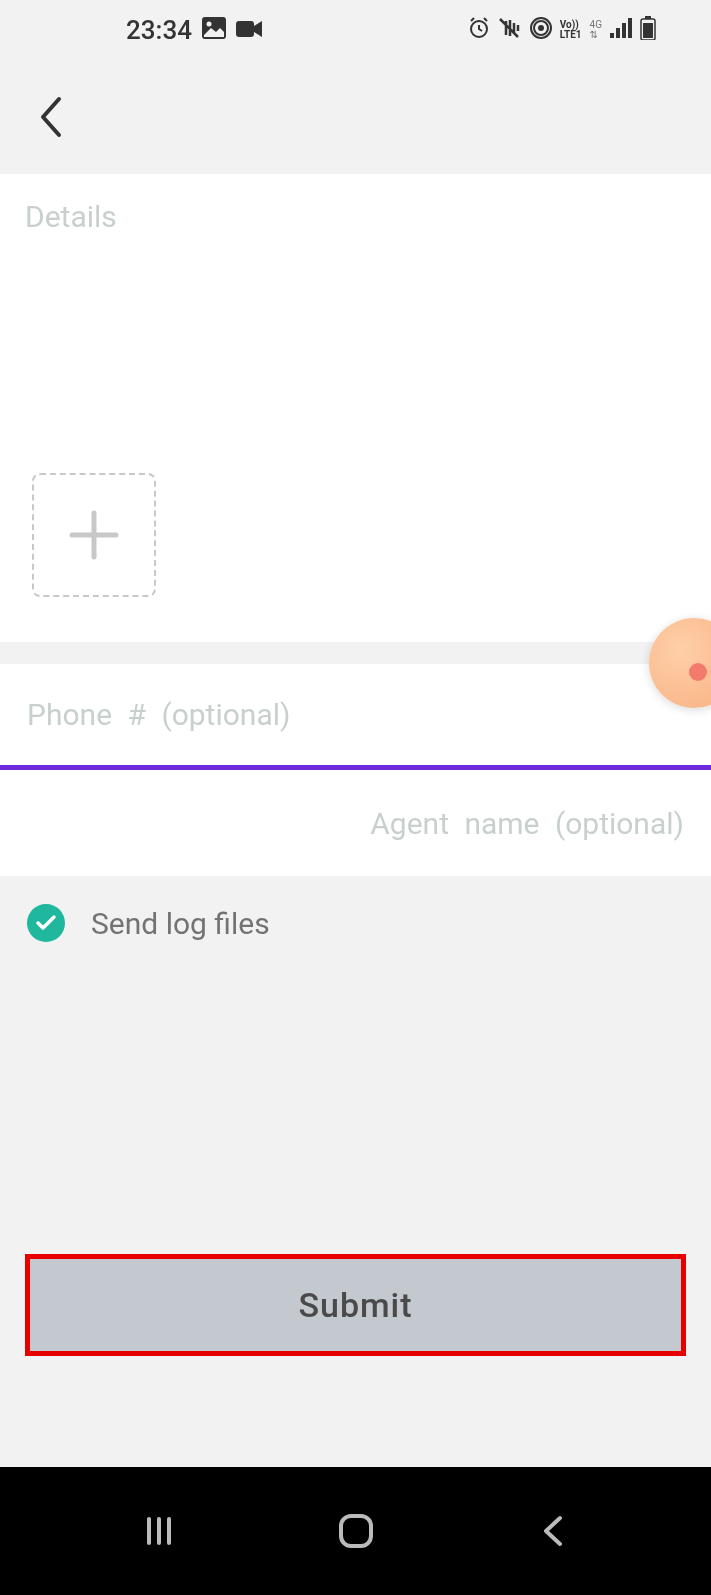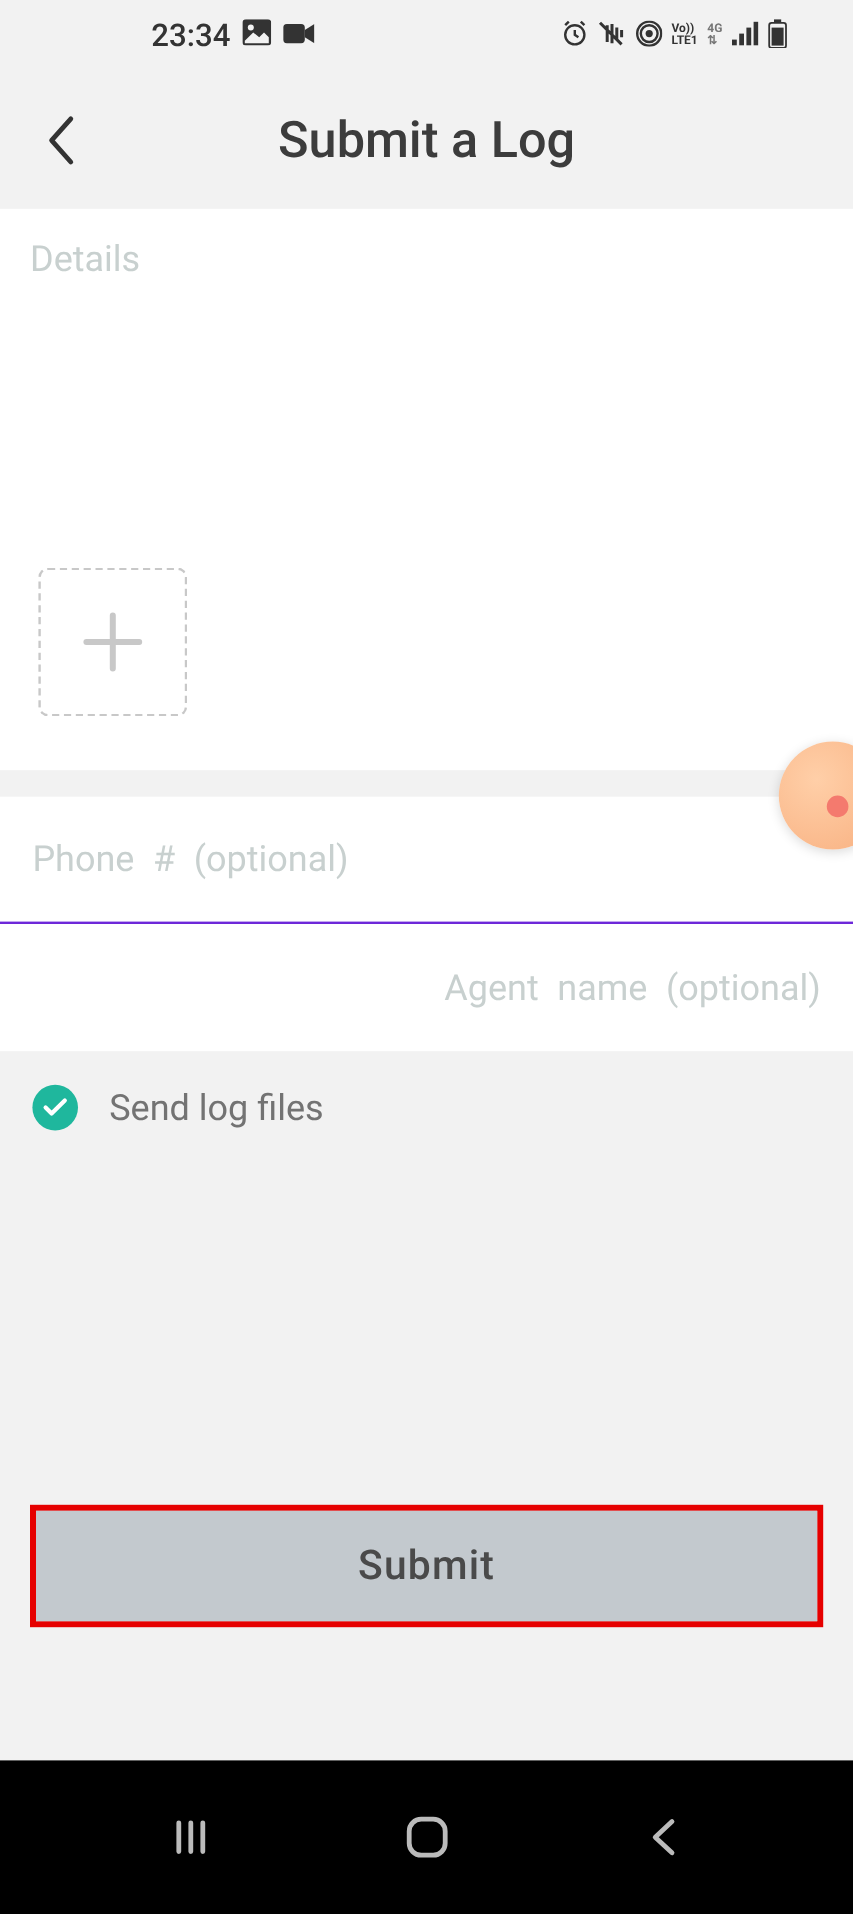--- a/index.html
+++ b/index.html
@@ -97,21 +97,21 @@
       height: 22px;
       background: #f2f2f2;
     }
     .input-section {
       background: #fff;
     }
     .input-field {
       width: 100%;
       height: 106px;
       border: none;
-      border-bottom: 2px solid #6d28d9;
+      border-bottom: 5px solid #6d28d9;
       padding: 0 27px;
       font-size: 30px;
       color: #444;
       outline: none;
     }
     .input-field:last-child {
       border-bottom: none;
       text-align: right;
     }
     .input-field::placeholder {
@@ -234,21 +234,21 @@
         </svg>
     </span>
     <span>
       <svg width="22" height="22" viewBox="0 0 22 22">
           <circle cx="11" cy="11" r="3" fill="#333"></circle>
           <circle cx="11" cy="11" r="7" fill="none" stroke="#333" stroke-width="2"></circle>
           <circle cx="11" cy="11" r="10" fill="none" stroke="#333" stroke-width="2"></circle>
         </svg>
     </span>
     <span style="font-size:10px;font-weight:700;line-height:1;color:#333;">Vo))<br>LTE1</span>
-    <span style="font-size:10px;font-weight:700;line-height:1;color:#777;">4G<br>⇅</span>
+    <span style="font-size:10px;font-weight:400;line-height:1;color:#777;">4G<br>⇅</span>
     <span>
       <svg width="22" height="20" viewBox="0 0 22 20">
           <rect x="0" y="15" width="4" height="5" fill="#333"></rect>
           <rect x="6" y="10" width="4" height="10" fill="#333"></rect>
           <rect x="12" y="5" width="4" height="15" fill="#333"></rect>
           <rect x="18" y="0" width="4" height="20" fill="#333"></rect>
         </svg>
     </span>
     <span>
       <svg width="16" height="24" viewBox="0 0 16 24">
@@ -259,21 +259,20 @@
     </span>
   </div>
 </div>
 
 <div class="header">
   <div class="back-button">
     <svg width="26" height="44" viewBox="0 0 26 44">
       <path d="M22 4 L6 22 L22 40" stroke="#333" stroke-width="4" fill="none" stroke-linecap="round" stroke-linejoin="round"></path>
     </svg>
   </div>
-  <div class="page-title">Submit a Log</div>
 </div>
 
 <div class="details-section">
   <textarea class="details-textarea" placeholder="Details" style=""></textarea>
   <div class="add-attachment">
     <svg width="56" height="56" viewBox="0 0 56 56">
       <path d="M28 6 L28 50 M6 28 L50 28" stroke="#c8c8c8" stroke-width="5" stroke-linecap="round"></path>
     </svg>
   </div>
 </div>

